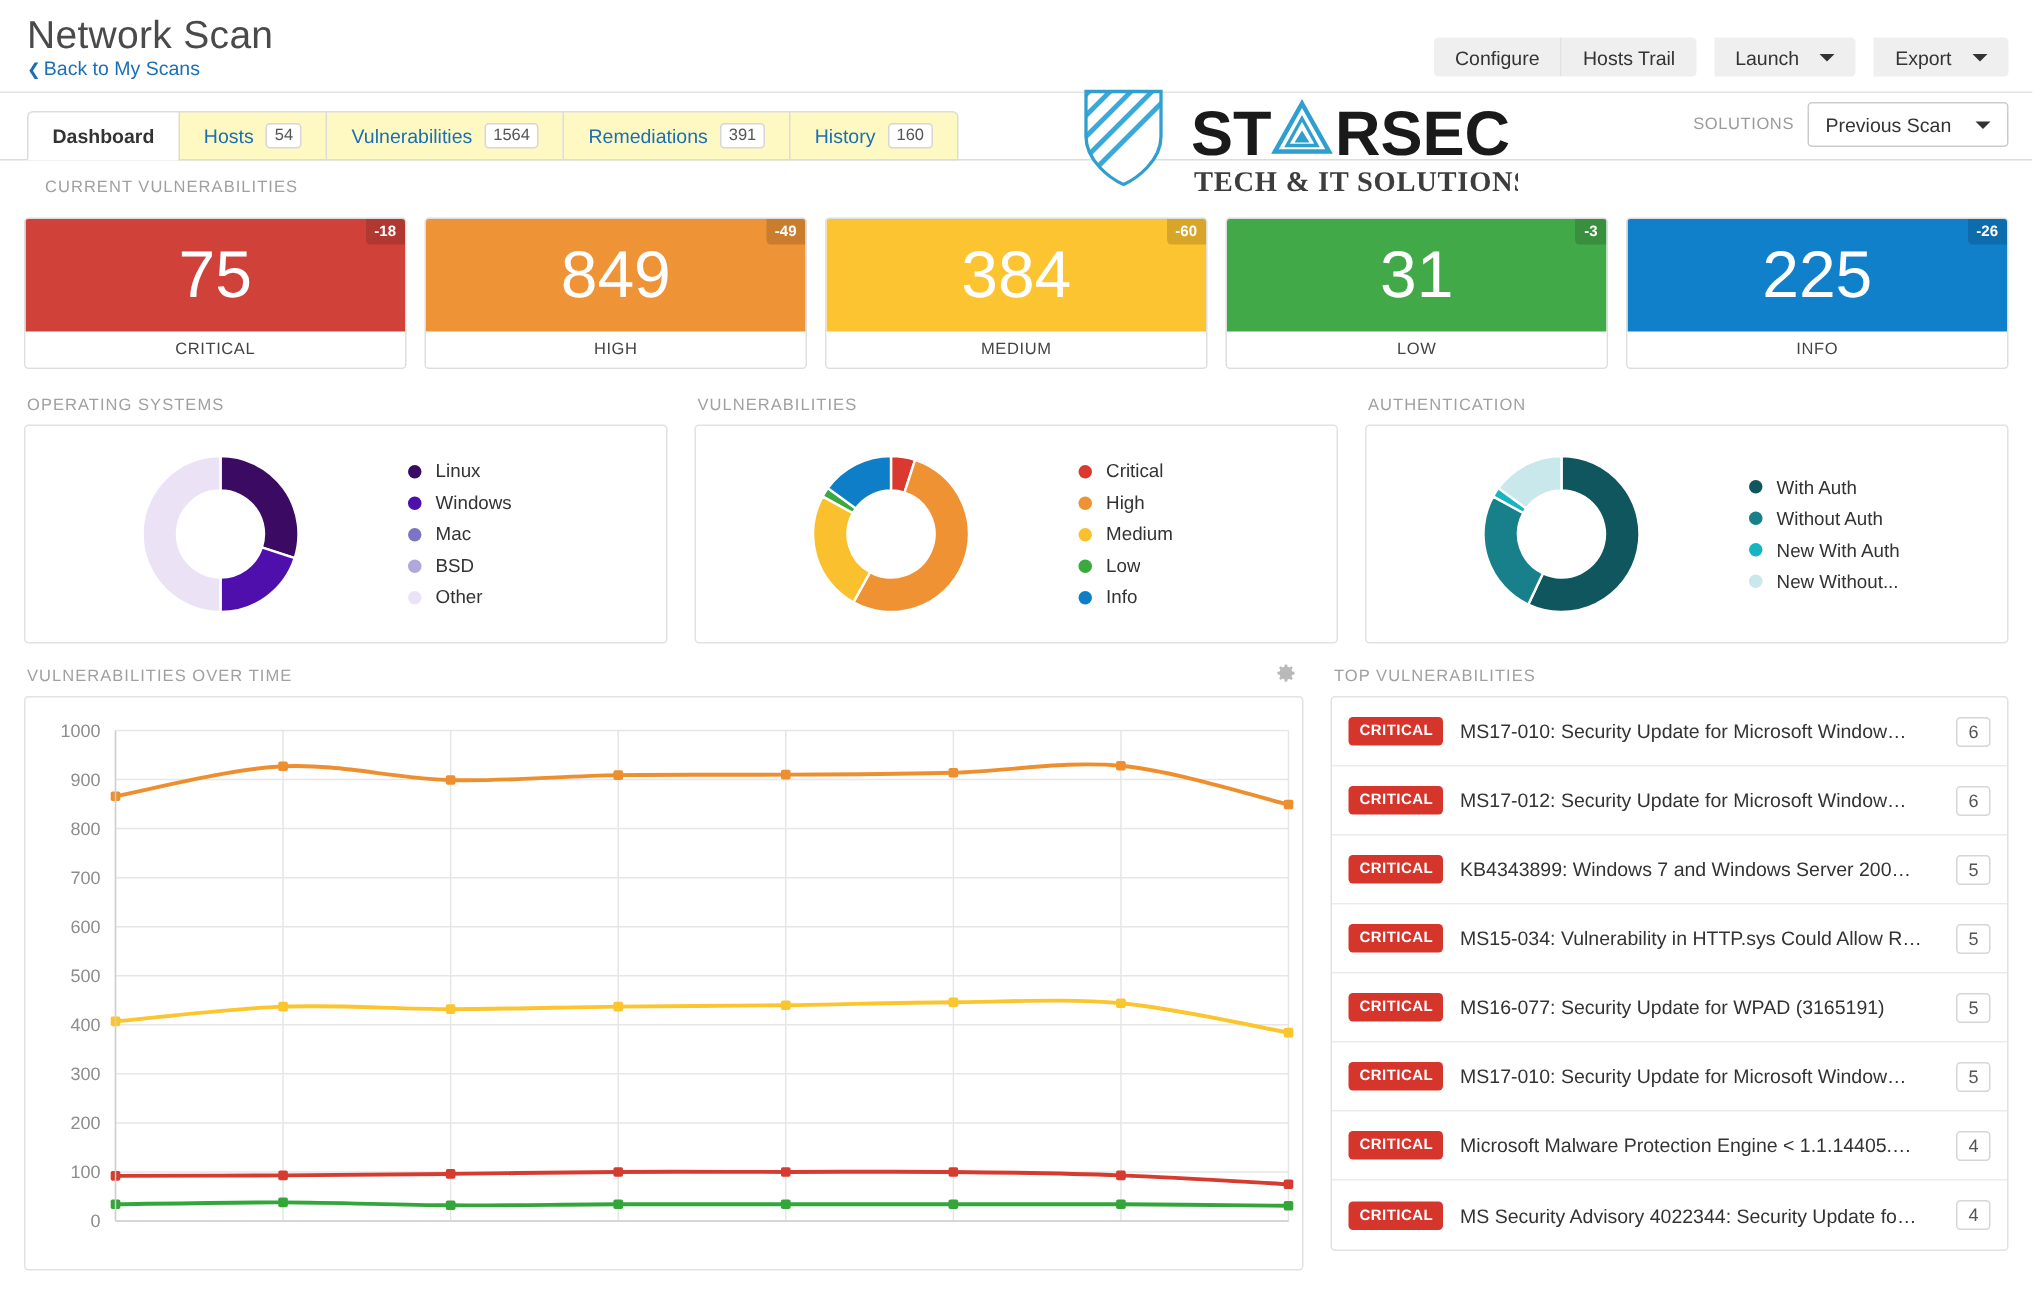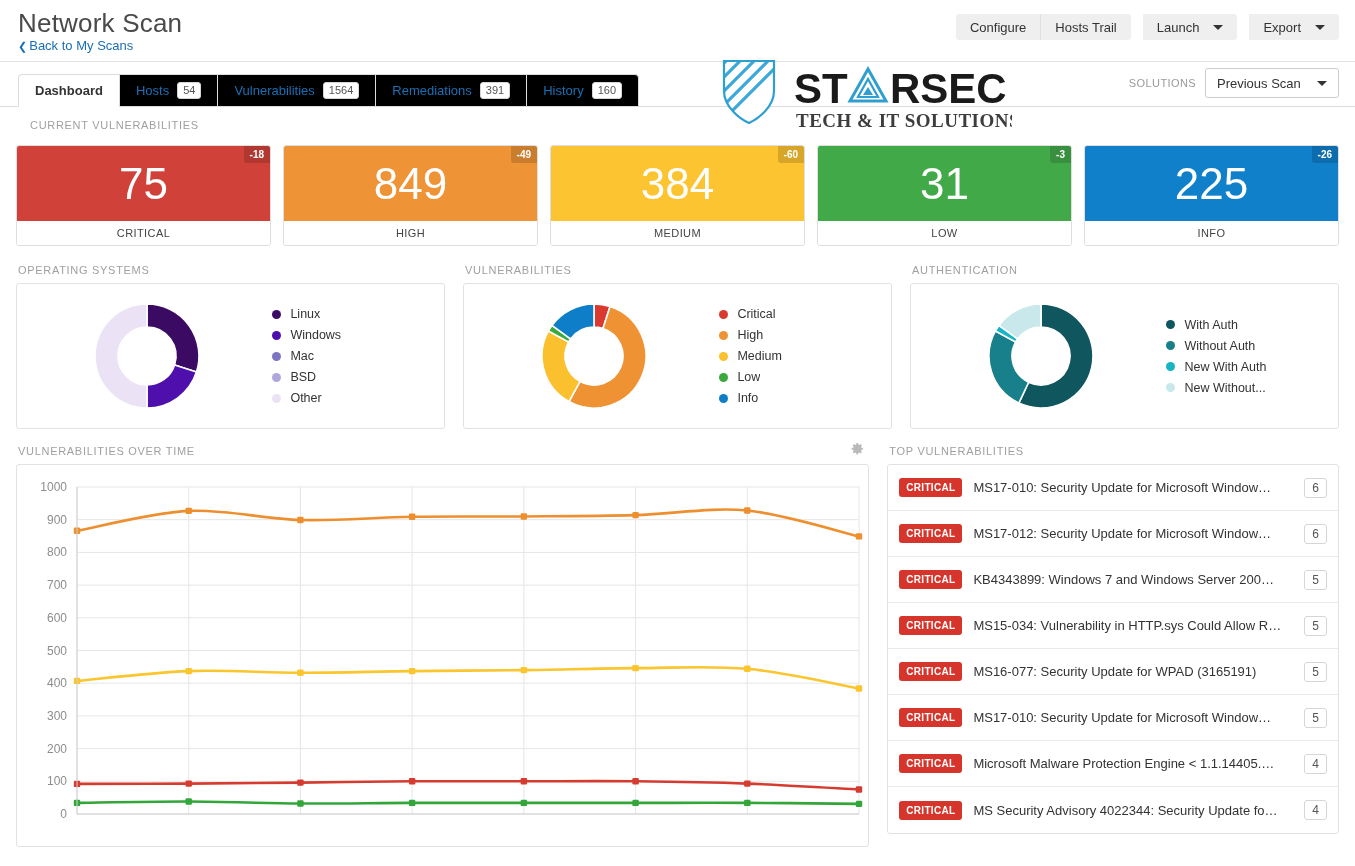--- a/index.html
+++ b/index.html
@@ -37,21 +37,21 @@
     position:absolute; right:16px; top:14px;
     display:flex; align-items:center; gap:0;
   }
   .btn {
     background:#efefef; border:none; color:#333;
     font-size:13px; font-family:"Liberation Sans", sans-serif;
     height:26px; padding:0 14px; cursor:pointer;
     display:flex; align-items:center; justify-content:center;
     border-radius:3px;
   }
-  .btn-group { display:flex; margin-left:12px; }
+  .btn-group { display:flex; margin-left:12px;margin-top:11px; }
   .btn-group .btn { border-radius:0; }
   .btn-group .btn:first-child { border-radius:3px 0 0 3px; }
   .btn-group .btn:last-child { border-radius:0 3px 3px 0; }
   .btn-group .btn + .btn { border-left:1px solid #e0e0e0; }
   .btn .caret {
     width:0; height:0; margin-left:14px;
     border-left:5px solid transparent;
     border-right:5px solid transparent;
     border-top:5px solid #333;
   }
@@ -72,21 +72,21 @@
   }
   #tabs {
     position:absolute; left:18px; bottom:-1px;
     display:flex; 
   }
   .tab {
     display:flex; align-items:center; gap:8px;
     height:33px; padding:0 16px;
     border:1px solid #dcdcdc;
     border-right:none;
-    background:#000000;
+    background:#fef9c3;
     font-size:13px; color:#1a6fb5;
     cursor:pointer;
   }
   .tab:first-child { border-radius:4px 0 0 0; }
   .tab:last-child  { border-right:1px solid #dcdcdc; border-radius:0 4px 0 0; }
   .tab.active {
     background:#fff; color:#333; font-weight:bold;
     border-bottom:1px solid #fff;
   }
   .tab-count {

